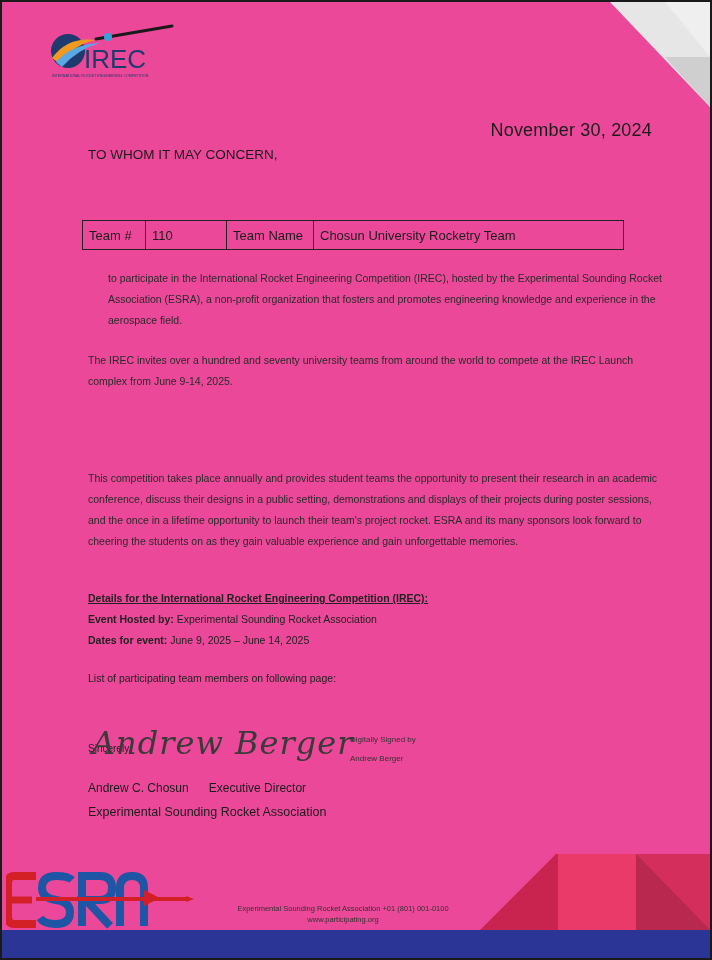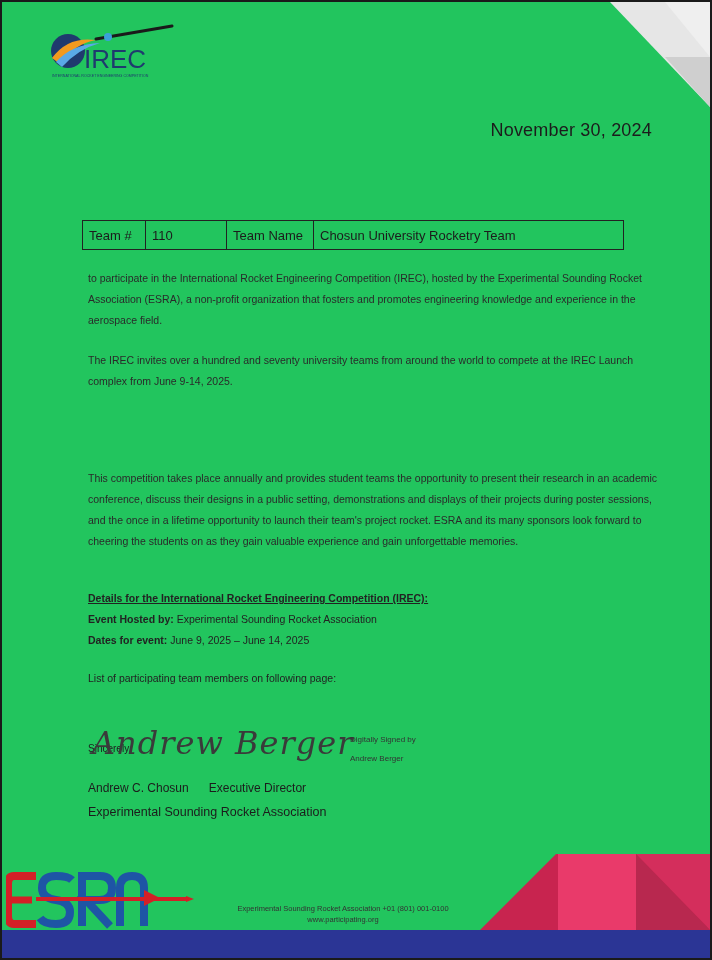--- a/index.html
+++ b/index.html
@@ -1,26 +1,26 @@
 <!DOCTYPE html>
 <html><head>
 <meta charset="utf-8">
 <style>
   html, body { margin: 0; padding: 0; }
   body { width: 712px; height: 960px; background: #ffffff; font-family: "Liberation Sans", sans-serif; color: #1c1c1c; }
-  .page { position: relative; width: 708px; height: 956px; border: 2px solid #1a1a1a; background: #22c55e; overflow: hidden; }
+  .page { position: relative; width: 708px; height: 956px; border: 2px solid #1a1a1a; background: #ec4899; overflow: hidden; }
   .corner { position: absolute; top: 0; right: 0; width: 100px; height: 105px; }
   .logo-irec { position: absolute; left: 46px; top: 22px; width: 130px; height: 62px; }
   .date { position: absolute; right: 58px; top: 118px; font-size: 18px; letter-spacing: 0.2px; }
   .salutation { position: absolute; left: 86px; top: 145px; font-size: 13.5px; }
   .intro { position: absolute; left: 86px; top: 171px; font-size: 13px; }
   table.team { position: absolute; left: 80px; top: 218px; width: 542px; height: 30px; border-collapse: collapse; font-size: 13px; }
   table.team td { border: 1.3px solid #222; padding: 0 6px; }
   .para { position: absolute; left: 86px; width: 572px; font-size: 10.5px; line-height: 21px; color: #2a2a2a; }
-  .p1 { top: 266px; }
+  .p1 { top: 266px; margin-left: 20px; }
   .p2 { top: 348px; }
   .p3 { top: 407px; }
   .p4 { top: 466px; }
   .details { position: absolute; left: 86px; top: 586px; font-size: 10.5px; line-height: 21px; color: #222; }
   .details .dtitle { font-weight: bold; text-decoration: underline; }
   .details b { font-weight: bold; }
   .listnote { position: absolute; left: 86px; top: 670px; font-size: 10.5px; color: #222; }
   .sincerely { position: absolute; left: 86px; top: 741px; font-size: 10px; }
   .signature { position: absolute; left: 90px; top: 722px; font-family: "DejaVu Serif", serif; font-style: italic; font-size: 32px; color: #3a3a3a; letter-spacing: 1px; }
   .digsign { position: absolute; left: 348px; top: 728px; width: 72px; font-size: 8px; line-height: 19px; color: #333; }
@@ -47,20 +47,21 @@
     <path d="M4,34 Q20,12 48,16 Q26,20 12,40 Z" fill="#f29a1f"></path>
     <path d="M8,38 Q24,20 52,19 Q30,25 14,43 Z" fill="#5aa9e6"></path>
     <line x1="48" y1="15" x2="124" y2="2" stroke="#1a1a1a" stroke-width="3" stroke-linecap="round"></line>
     <circle cx="60" cy="13" r="4" fill="#3aa0d8"></circle>
     <text x="36" y="44" font-family="Liberation Sans, sans-serif" font-size="26" fill="#1f3a6e">IREC</text>
     <text x="4" y="53" font-family="Liberation Sans, sans-serif" font-size="3.6" fill="#1f3a6e">INTERNATIONAL ROCKET ENGINEERING COMPETITION</text>
   </svg>
 
   <div class="date">November 30, 2024</div>
 
+  <div class="salutation">TO WHOM IT MAY CONCERN,</div>
 
   <table class="team">
     <tbody>
         <tr>
       <td style="width:50px">Team #</td>
       <td style="width:68px">110</td>
       <td style="width:74px">Team Name</td>
       <td>Chosun University Rocketry Team</td>
     </tr>
   </tbody>

